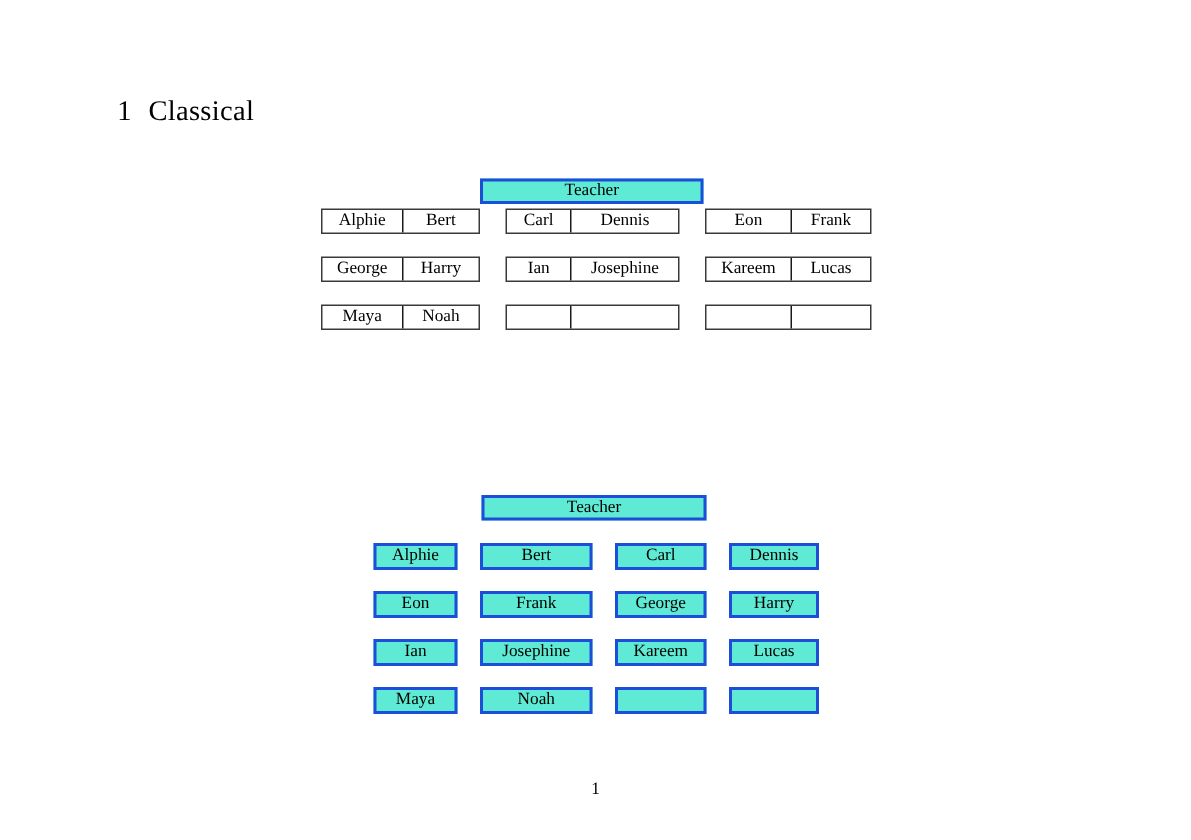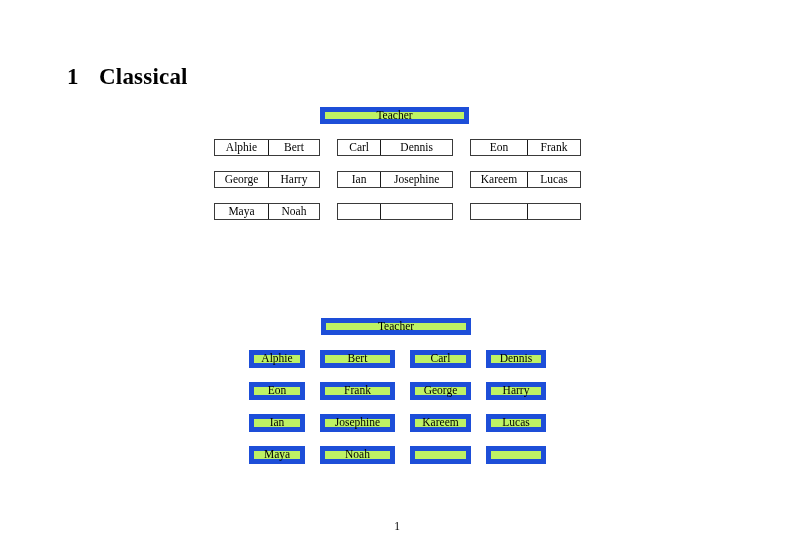--- a/index.html
+++ b/index.html
@@ -19,44 +19,46 @@
   .page {
     position: absolute;
     inset: 0;
     background: #ffffff;
   }
 
   
   .section-heading {
     position: absolute;
     font-family: "Liberation Serif", "DejaVu Serif", serif;
-    font-weight: bold;
-    font-size: 23px;
+    font-weight: normal;
+    font-size: 19px;
     letter-spacing: 0.2px;
     white-space: nowrap;
+    text-align: center;
   }
   .section-heading .sec-num {
     display: inline-block;
     width: 32px;
   }
   #heading-classical   { left: 67px;  top: 64px; }
   #heading-distributed { left: 67px;  top: 275px; }
 
   
   .box {
     position: absolute;
     box-sizing: border-box;
-    border: 5px solid #1d4ed8;
-    background: #bef264;
+    border: 2px solid #1d4ed8;
+    background: #5eead4;
     font-size: 11.5px;
     line-height: 1;
     display: flex;
     align-items: center;
     justify-content: center;
     white-space: nowrap;
+    margin-top: 12px;
   }
 
   
   
   #classical-teacher {
     left: 320px;
     top: 107px;
     width: 149px;
     height: 17px;
   }

